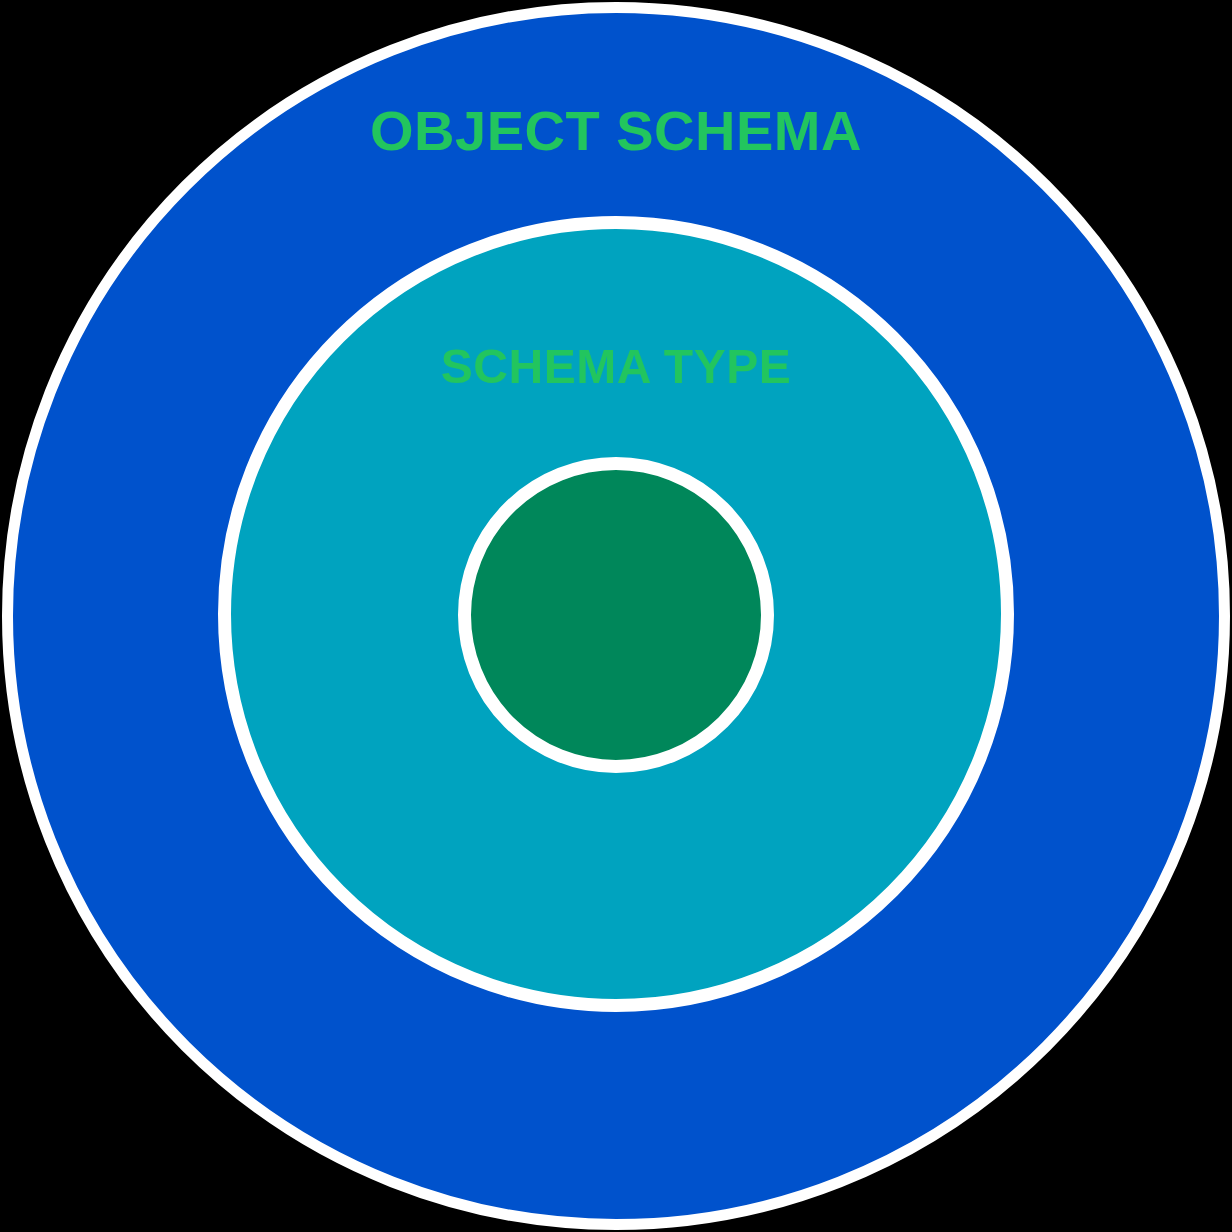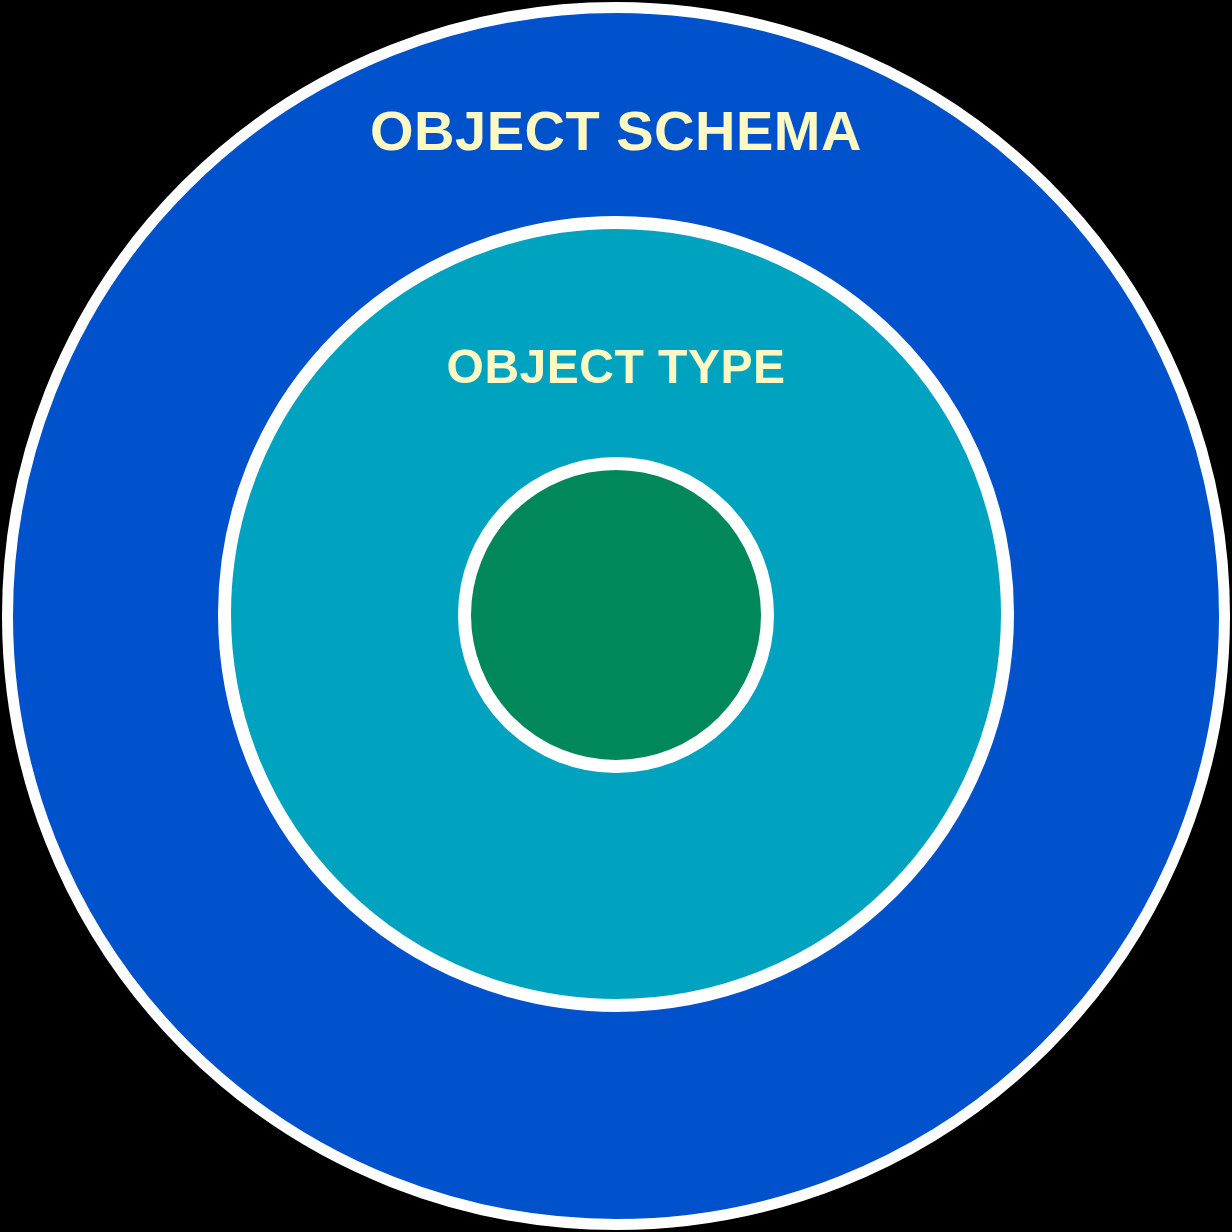--- a/index.html
+++ b/index.html
@@ -43,21 +43,21 @@
     top: 457px;
     width: 316px;
     height: 316px;
     border-width: 13px;
   }
   .ring-label {
     position: absolute;
     left: 0;
     right: 0;
     text-align: center;
-    color: #fef9c3;
+    color: #22c55e;
     font-weight: 800;
     line-height: 1;
     letter-spacing: 0.5px;
     white-space: nowrap;
     user-select: none;
   }
   .label-schema {
     top: 103px;
     font-size: 56px;
   }
@@ -76,16 +76,16 @@
 <div class="canvas">
 
   <div class="circle circle-outer" style="background-color: rgb(0, 82, 204);"></div>
 
   <div class="circle circle-middle" style="background-color: rgb(0, 163, 191);"></div>
 
   <div class="circle circle-inner" style="background-color: rgb(0, 135, 90);"></div>
 
   <div class="ring-label label-schema">OBJECT SCHEMA</div>
 
-  <div class="ring-label label-type">OBJECT TYPE</div>
+  <div class="ring-label label-type">SCHEMA TYPE</div>
 
 
 </div>
 
 </body></html>

